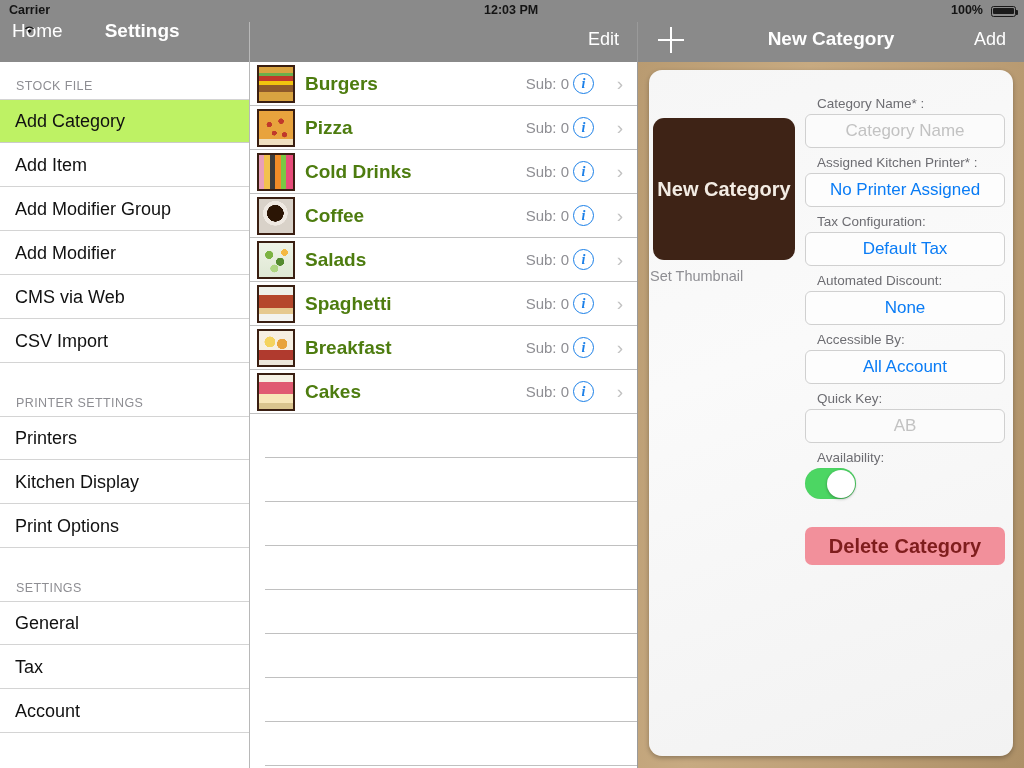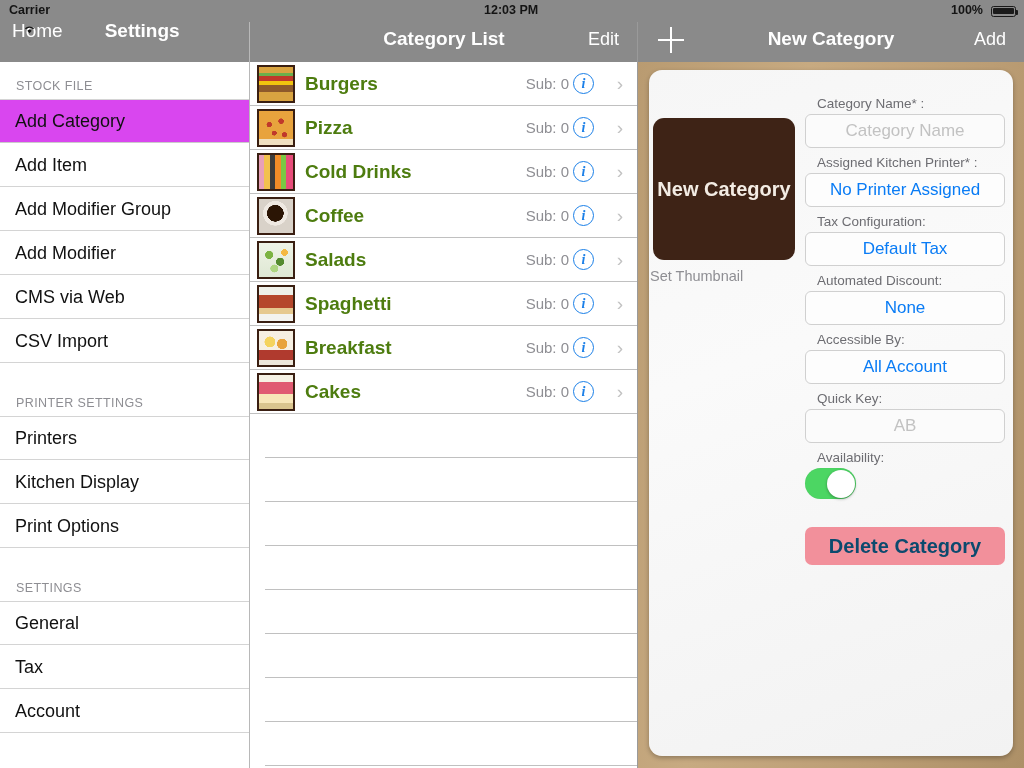--- a/index.html
+++ b/index.html
@@ -37,21 +37,21 @@
   .sb-section {
     font-size: 12.5px; color: #8e8e93; letter-spacing: .4px;
     padding: 17px 0 6px 16px; text-transform: uppercase;
   }
   .sb-row {
     height: 44px; display: flex; align-items: center; padding-left: 15px;
     font-size: 18px; color: #111; border-bottom: 1px solid #d4d4d4;
     border-top: 1px solid transparent;
   }
   .sb-row.first { border-top: 1px solid #d4d4d4; }
-  .sb-row.selected { background: #d946ef; border-bottom-color: #cbcbcb; }
+  .sb-row.selected { background: #bef264; border-bottom-color: #cbcbcb; }
   .sb-gap { height: 16px; }
 
   
   .middle { width: 388px; height: 768px; position: relative; background: #fff;
             border-right: 1px solid #9a9a9a; }
   .mid-nav {
     height: 62px; background: #8a8a8a; padding-top: 22px; position: relative; color: #fff;
   }
   .mid-title { position: absolute; left: 0; top: 28px; width: 388px; text-align: center;
                font-size: 19px; font-weight: bold; }
@@ -116,21 +116,21 @@
   .toggle {
     width: 51px; height: 31px; border-radius: 16px; background: #4cd663;
     position: relative; margin-top: 1px; box-shadow: inset 0 0 1px rgba(0,0,0,.12);
   }
   .toggle .knob {
     position: absolute; right: 1.5px; top: 1.5px; width: 28px; height: 28px;
     background: #fff; border-radius: 50%; box-shadow: 0 1px 3px rgba(0,0,0,.35);
   }
   .del-btn {
     margin-top: 28px; height: 38px; border-radius: 7px; background: #f2909b;
-    color: #0c4a6e; font-size: 20px; font-weight: bold;
+    color: #7f1d1d; font-size: 20px; font-weight: bold;
     display: flex; align-items: center; justify-content: center;
   }
 
   
   .t-burger { background:
      linear-gradient(#d9a441 0 18%, #6ab04c 18% 27%, #c0392b 27% 42%, #f1c40f 42% 52%, #8e5a2b 52% 74%, #d9a441 74% 100%); }
   .t-pizza { background: radial-gradient(circle at 30% 40%, #c0392b 8%, transparent 9%),
      radial-gradient(circle at 65% 30%, #c0392b 8%, transparent 9%),
      radial-gradient(circle at 45% 65%, #c0392b 8%, transparent 9%),
      radial-gradient(circle at 75% 70%, #c0392b 7%, transparent 8%),
@@ -200,21 +200,20 @@
           <span>Tax</span>
         </div>
         <div class="sb-row">
           <span>Account</span>
         </div>
       </div>
   </div>
 
   <div class="middle">
     <div class="mid-nav">
-      <div class="mid-title">Category List</div>
       <div class="mid-edit">Edit</div>
     </div>
     <div class="cat-list" id="cat-list">
         <div class="cat-row">
           <div class="thumb t-burger"></div>
           <div class="cat-name">Burgers</div>
           <div class="cat-sub">Sub: 0</div>
           <div class="info-btn">i</div>
           <div class="chev">›</div>
         </div>

